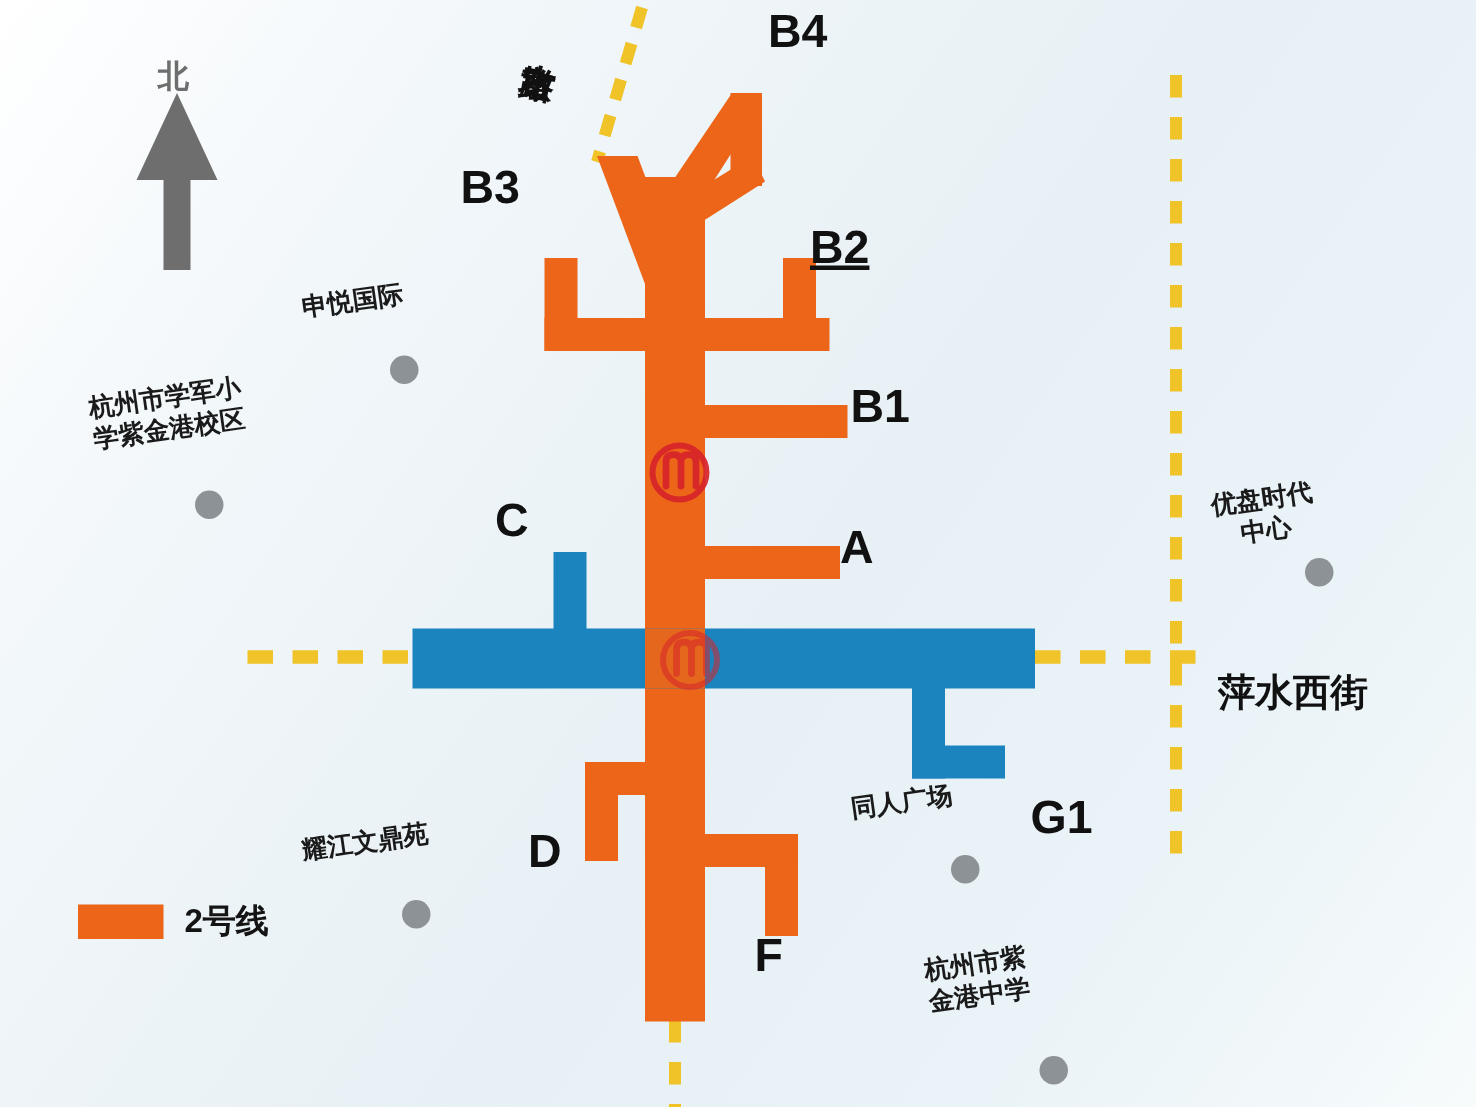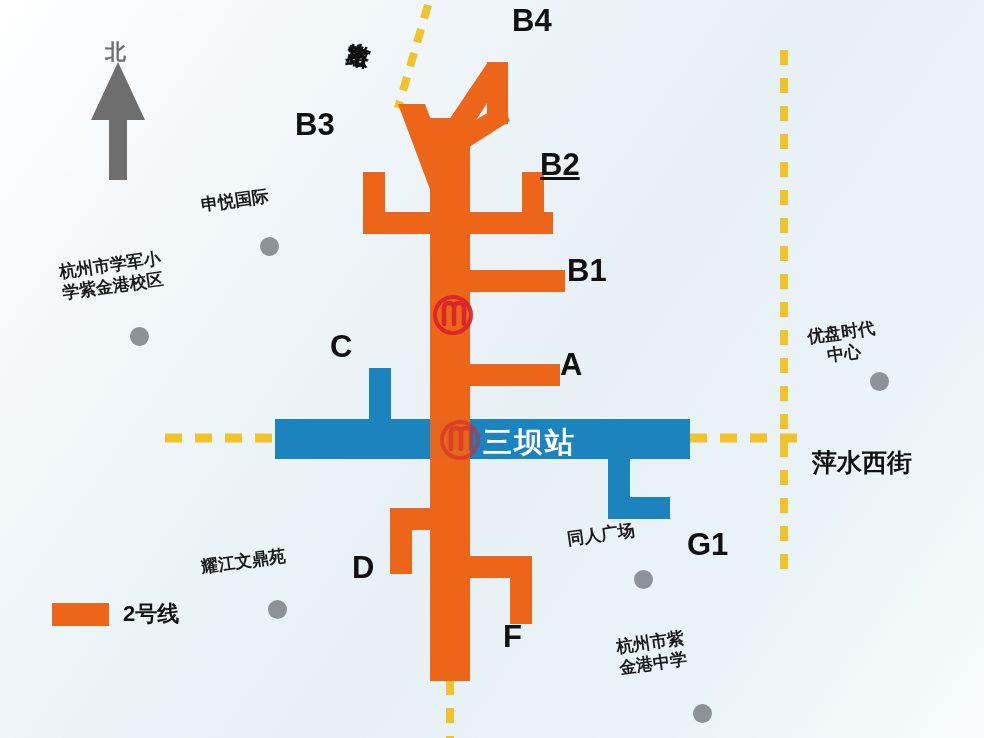--- a/index.html
+++ b/index.html
@@ -191,30 +191,29 @@
     </g>
     <g opacity="0.55">
       <circle cx="460" cy="440" r="18" fill="none" stroke="#d8232a" stroke-width="4"></circle>
       <path d="M451,449 L451,433 q0,-5 5,-5 q5,0 5,5 l0,16 M461,449 L461,433 q0,-5 5,-5 q5,0 5,5 l0,16" fill="none" stroke="#d8232a" stroke-width="4.5" stroke-linecap="round"></path>
     </g>
   </svg>
 
   <div class="lbl compass-lbl" style="left:105px; top:40px;">北</div>
 
   <div class="lbl exit-lbl" style="left:512px; top:4px;">B4</div>
-  <div class="lbl exit-lbl" style="left:295px; top:108px;">B3</div>
+  <div class="lbl exit-lbl" style="left:307px; top:108px;">B3</div>
   <div class="lbl exit-lbl" style="left:540px; top:148px;text-decoration:underline;">B2</div>
   <div class="lbl exit-lbl" style="left:567px; top:254px;">B1</div>
   <div class="lbl exit-lbl" style="left:560px; top:348px;">A</div>
   <div class="lbl exit-lbl" style="left:330px; top:330px;">C</div>
   <div class="lbl exit-lbl" style="left:687px; top:492px;margin-top:36px;">G1</div>
   <div class="lbl exit-lbl" style="left:352px; top:551px;">D</div>
   <div class="lbl exit-lbl" style="left:503px; top:620px;">F</div>
 
-  <div class="station-name" style="left:483px; top:423px;">三坝站</div>
 
   <div class="lbl road-lbl vert" style="left:352px; top:22px;">古墩路</div>
   <div class="lbl road-lbl" style="left:812px; top:448px;">萍水西街</div>
 
   <div class="lbl poi-lbl" style="left:200px; top:196px;">申悦国际</div>
   <div class="poi-dot" style="left:260px; top:237px;"></div>
 
   <div class="lbl poi-lbl two-line" style="left:58px; top:262px;">
     <div>杭州市学军小</div>
     <div>学紫金港校区</div>

